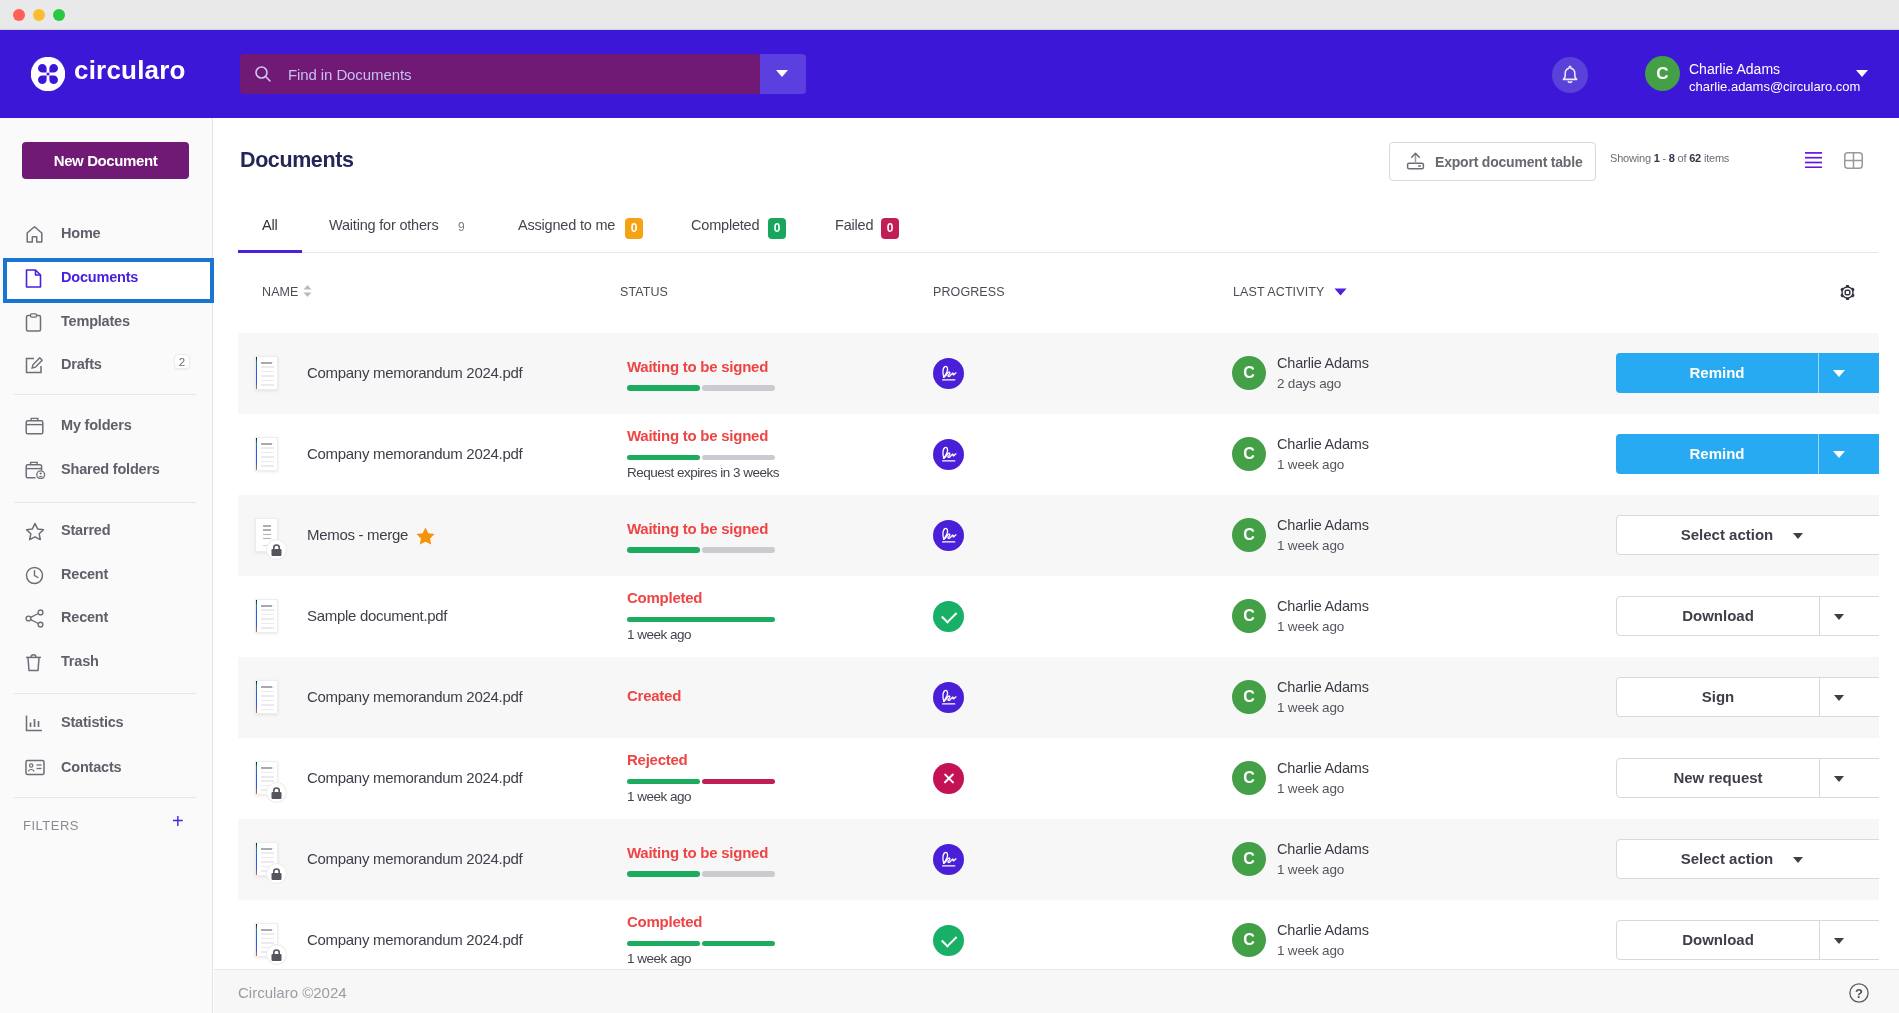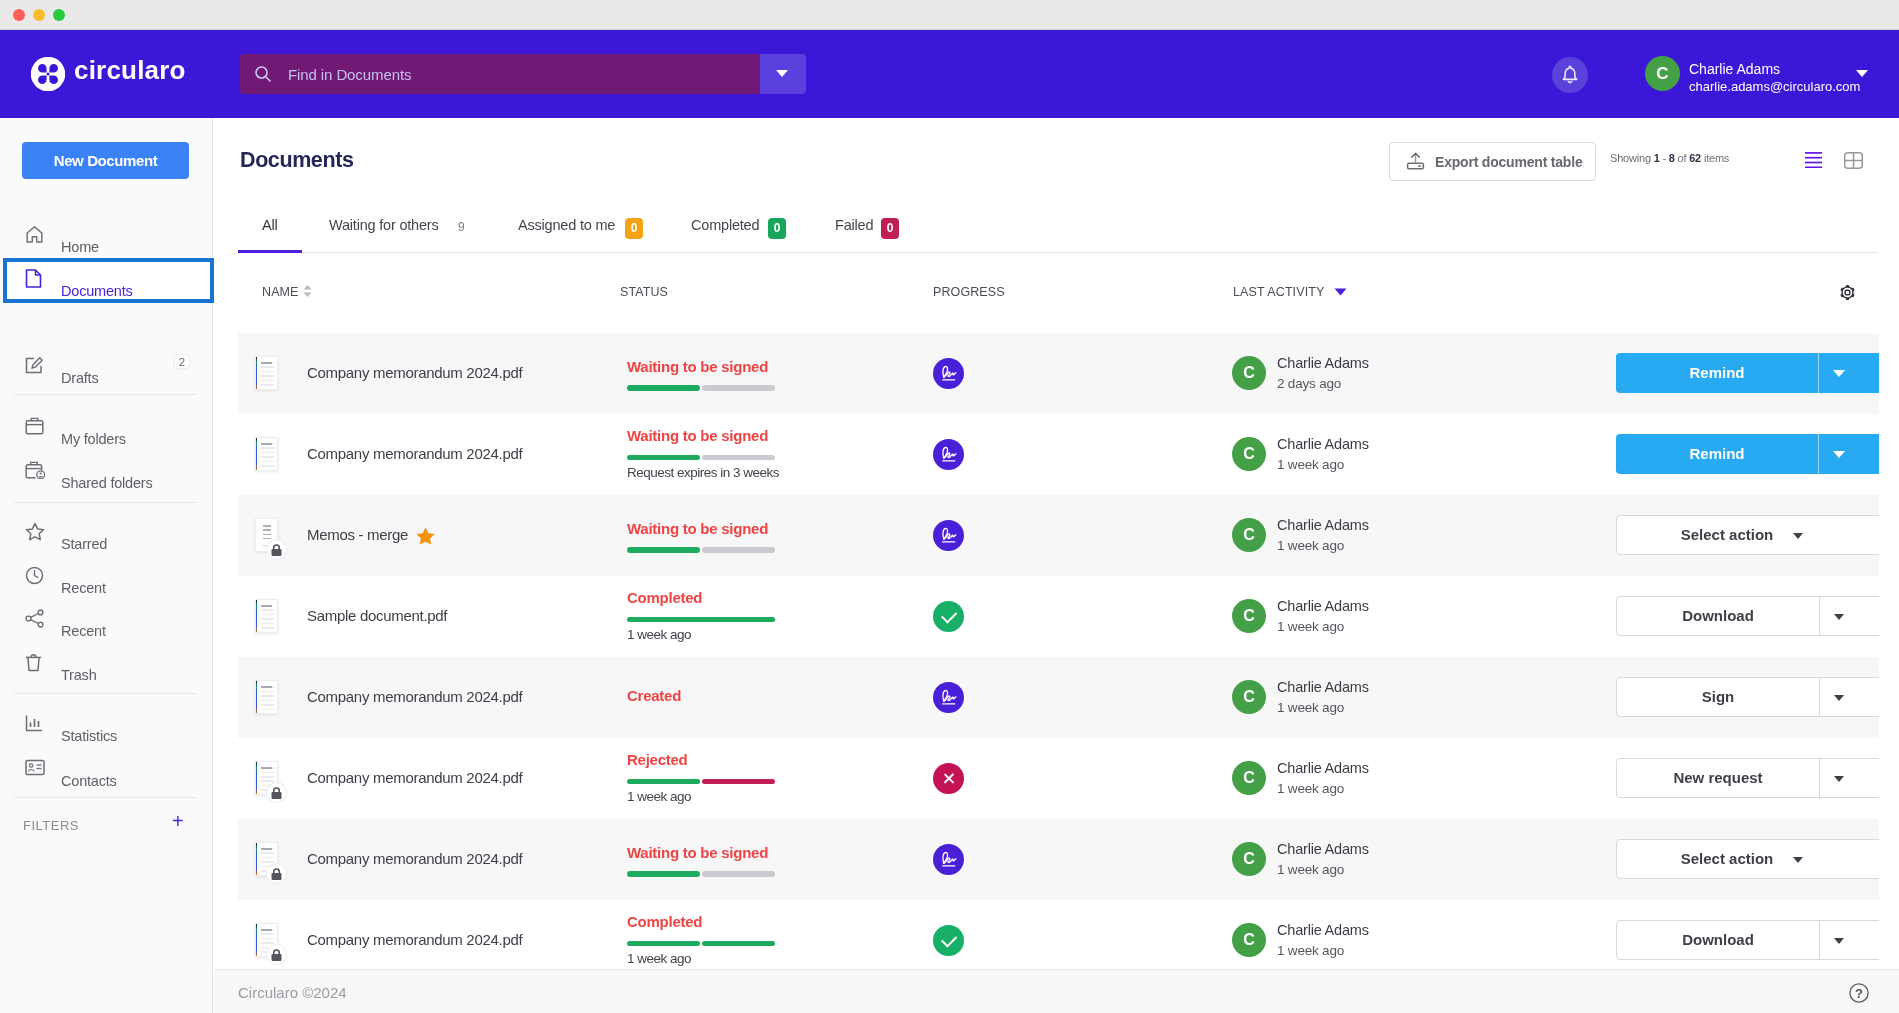--- a/index.html
+++ b/index.html
@@ -22,25 +22,25 @@
 #bellwrap { position:absolute; left:1552px; top:27px; width:36px; height:36px; border-radius:50%;
   background:#5a41d9; }
 #avatar { position:absolute; left:1645px; top:26px; width:35px; height:35px; border-radius:50%;
   background:#43a047; color:#fff; font-size:17px; font-weight:bold; text-align:center; line-height:35px; }
 #username { position:absolute; left:1689px; top:31px; color:#fff; font-size:14px; line-height:17px; }
 #username .em { font-size:13px; }
 #usercaret { position:absolute; left:1856px; top:40px; }
 
 #sidebar { position:absolute; left:0; top:118px; width:213px; height:895px;
   background:#fafafa; border-right:1px solid #e3e3e6; }
-#newdoc { position:absolute; left:22px; top:24px; width:167px; height:37px; background:#3b82f6;
+#newdoc { position:absolute; left:22px; top:24px; width:167px; height:37px; background:#701a75;
   border-radius:4px; color:#fff; font-size:15px; letter-spacing:-0.4px; font-weight:bold; text-align:center; line-height:37px; }
 .nav { position:absolute; left:0; width:213px; height:44px; }
 .nav svg { position:absolute; left:25px; top:13px; }
-.nav .lbl { position:absolute; left:61px; top:27px; font-size:14.5px; letter-spacing:-0.2px; font-weight:400; color:#60606a; }
+.nav .lbl { position:absolute; left:61px; top:13px; font-size:14.5px; letter-spacing:-0.2px; font-weight:700; color:#60606a; }
 #docsel { position:absolute; left:3px; top:140px; width:211px; height:45px;
   border:4px solid #1a74d2; background:#fff; z-index:3; }
 .sep { position:absolute; left:14px; width:182px; border-top:1px solid #e6e6ea; }
 #filters { position:absolute; left:23px; top:700px; font-size:13px; color:#8a8a93; letter-spacing:0.5px; }
 #fplus { position:absolute; left:172px; top:692px; font-size:20px; color:#4a21dd; font-weight:400; }
 .badge2 { position:absolute; left:174px; top:11px; width:16px; height:15px; border:1px solid #ededf1;
   border-radius:4px; background:#fff; box-shadow:0 1px 2px rgba(0,0,0,0.06); font-size:11.5px; color:#6b6b74; text-align:center; line-height:15px; }
 
 #main { position:absolute; left:214px; top:118px; width:1685px; height:851px; background:#fff; }
 h1 { position:absolute; left:26px; top:30px; font-size:21.5px; color:#262558; letter-spacing:-0.4px; }
@@ -163,20 +163,27 @@
       </svg>
     <div class="lbl">Home</div>
   </div>
   <div class="nav" style="top:138px;z-index:4">
     <svg width="17" height="19" viewBox="0 0 17 19">
         <path d="M1.5 1 L10.5 1 L15.5 6 L15.5 18 L1.5 18 Z" fill="#fff" stroke="#4a21dd" stroke-width="1.6" stroke-linejoin="round"></path>
         <path d="M10.5 1 L10.5 6 L15.5 6" fill="none" stroke="#4a21dd" stroke-width="1.6" stroke-linejoin="round"></path>
       </svg>
     <div class="lbl" style="color:#4a21dd">Documents</div>
   </div>
+  <div class="nav" style="top:182px">
+    <svg width="17" height="19" viewBox="0 0 17 19">
+        <rect x="1.5" y="2.5" width="14" height="15.5" rx="1.5" fill="none" stroke="#6e6e78" stroke-width="1.5"></rect>
+        <rect x="5.5" y="0.9" width="6" height="3.2" rx="1" fill="#fafafa" stroke="#6e6e78" stroke-width="1.3"></rect>
+      </svg>
+    <div class="lbl">Templates</div>
+  </div>
   <div class="nav" style="top:225px">
     <svg width="19" height="19" viewBox="0 0 19 19">
         <path d="M16 10 L16 16.5 L1.5 16.5 L1.5 2.5 L9 2.5" fill="none" stroke="#6e6e78" stroke-width="1.5"></path>
         <path d="M7 12.2 L8 8.8 L14.8 1.8 L17.2 4.2 L10.3 11.2 Z" fill="none" stroke="#6e6e78" stroke-width="1.4" stroke-linejoin="round"></path>
       </svg>
     <div class="lbl">Drafts</div>
     <div class="badge2">2</div>
   </div>
   <div class="sep" style="top:276px"></div>
   <div class="nav" style="top:286px">

